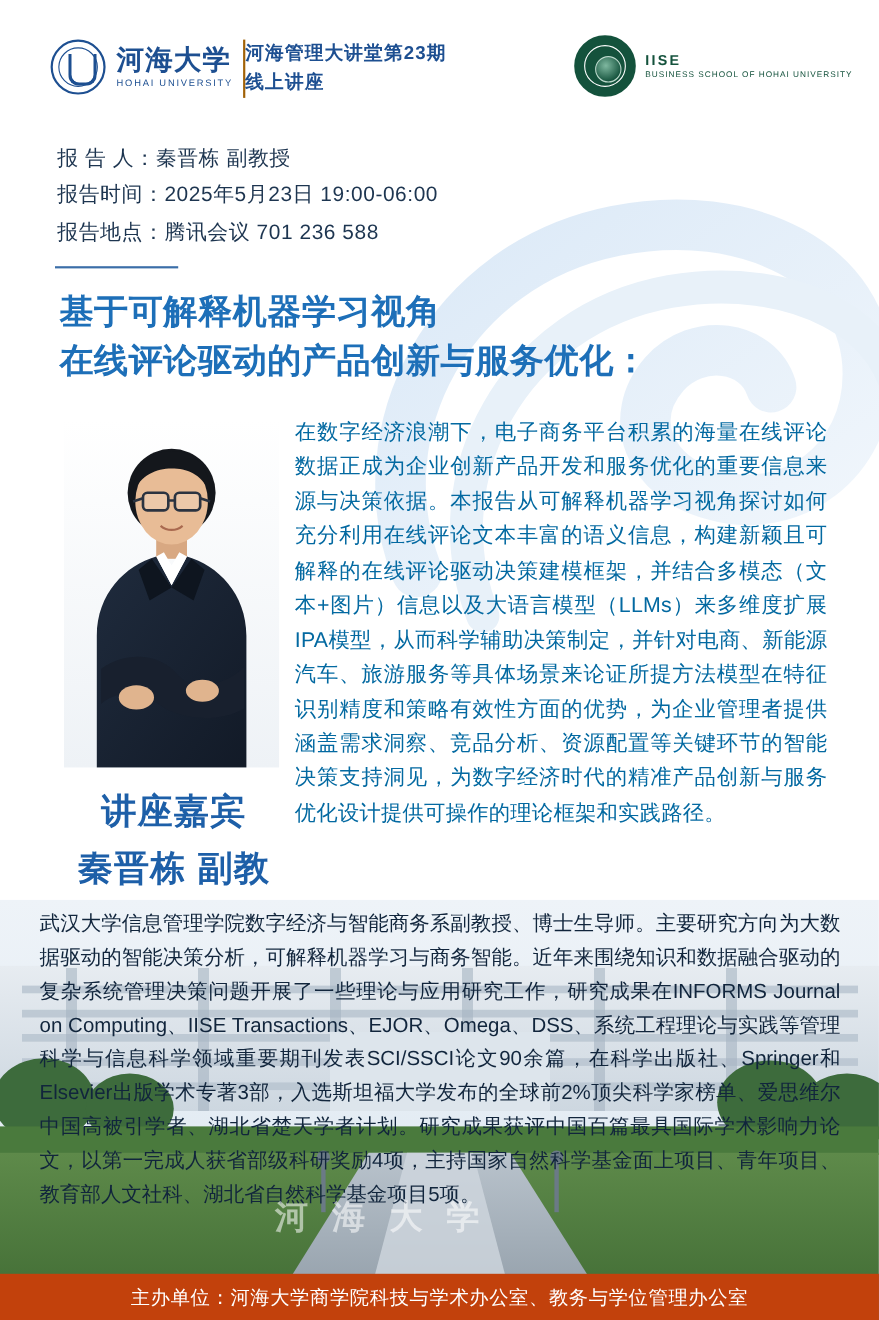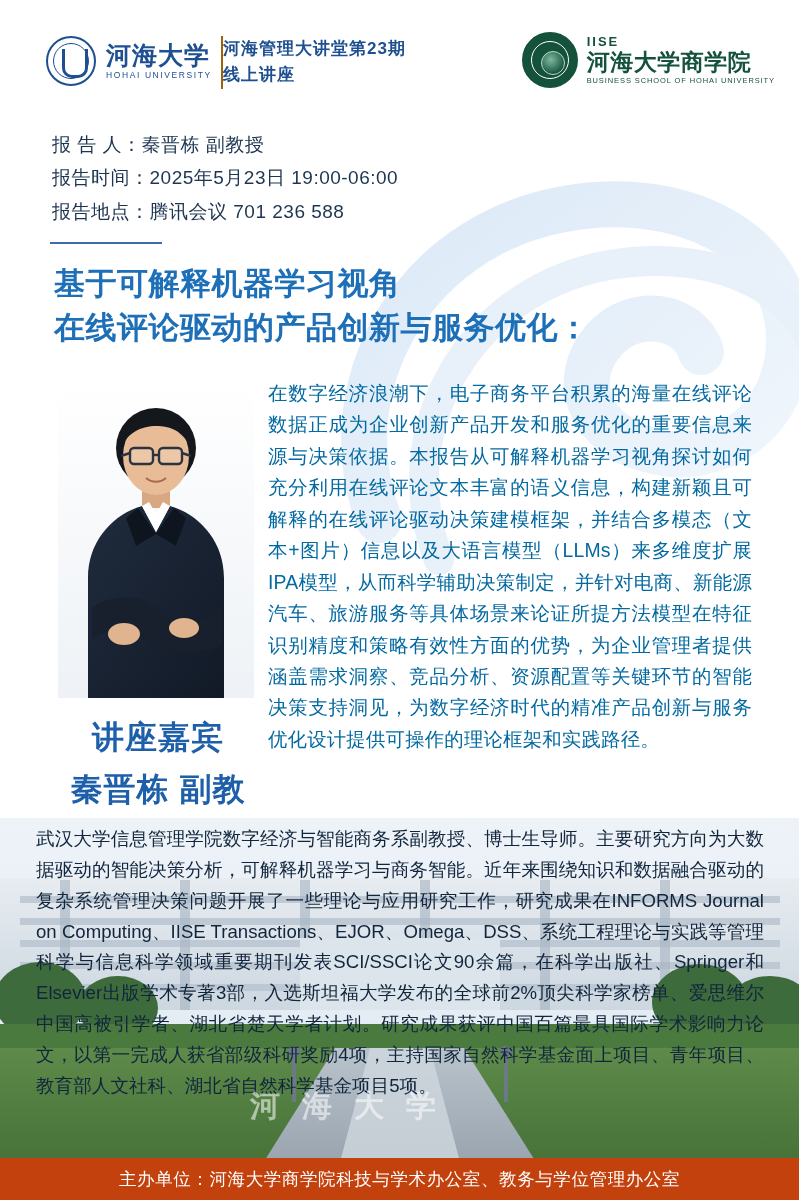--- a/index.html
+++ b/index.html
@@ -217,21 +217,20 @@
 
     <div class="header-center">
       <div>河海管理大讲堂第23期</div>
       <div>线上讲座</div>
     </div>
 
     <div class="logo-right">
       <div class="hhbs-seal"></div>
       <div class="hhbs-text">
         <div class="hhbs-abbr">IISE</div>
-        <div class="hhbs-cn">河海大学商学院</div>
         <div class="hhbs-en">BUSINESS SCHOOL OF HOHAI UNIVERSITY</div>
       </div>
     </div>
   </div>
 
   <div class="info">
     <div class="info-row">
       <span class="lbl">报 告 人：</span><span>秦晋栋 副教授</span>
     </div>
     <div class="info-row">

